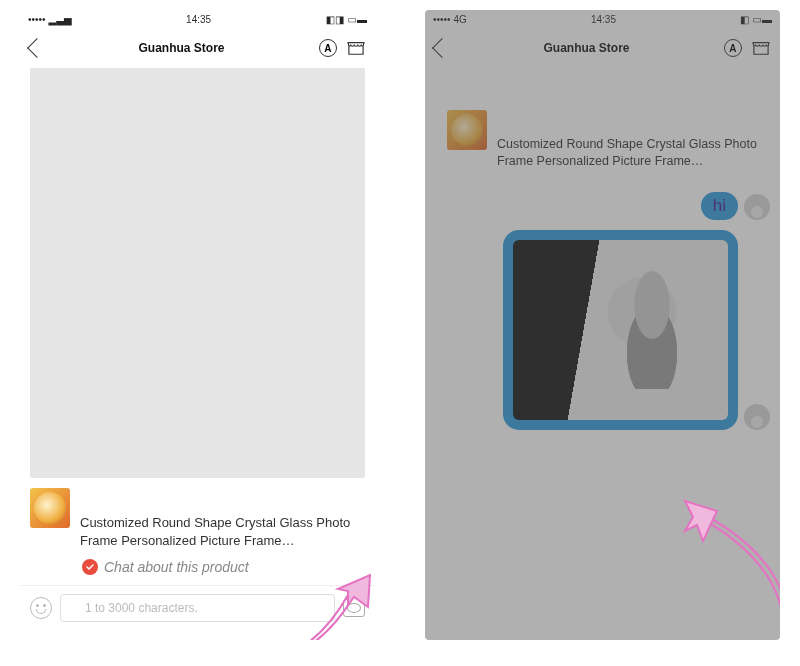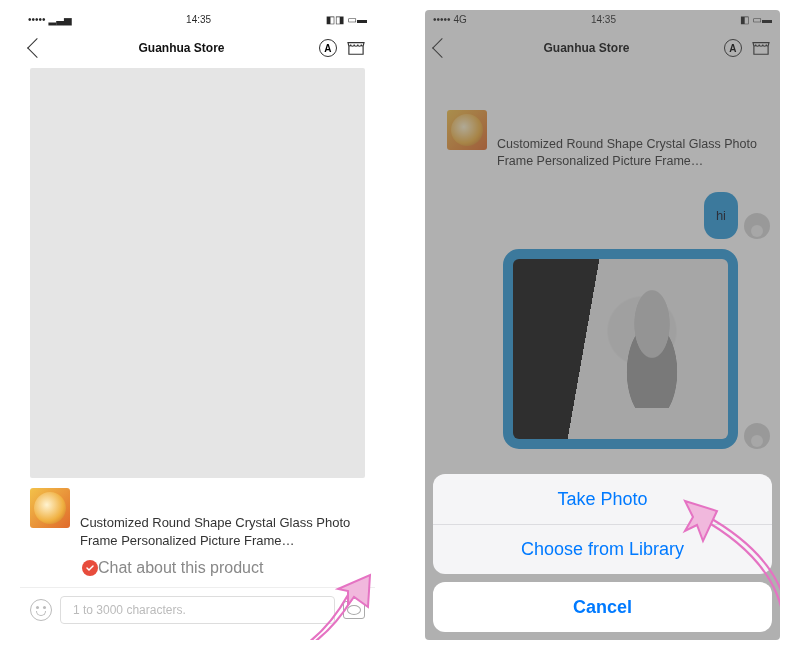--- a/index.html
+++ b/index.html
@@ -101,23 +101,23 @@
     background: radial-gradient(circle at 40% 40%, #fff3d0, #f0b040 60%, #c06020);
   }
   .product-text {
     flex:1;
     font-size:13px;
     color:#333;
     line-height:1.35;
     margin-top:26px;
   }
   .chat-about {
-    display:flex; align-items:center; gap:0;
+    display:flex; align-items:center; gap:6px;
     padding: 0 12px 10px 62px;
-    font-size:16px; color:#888;
+    font-size:14px; color:#888;font-style:italic;
   }
   .check-circle {
     width:16px; height:16px; border-radius:50%;
     background:#e74c3c;
     display:flex; align-items:center; justify-content:center;
   }
   .check-circle svg { width:10px; height:10px; }
 
   .divider { height:1px; background:#eee; margin: 0; }
   .input-bar {
@@ -134,21 +134,21 @@
   }
   .smiley::before { left:5px; }
   .smiley::after { right:5px; }
   .smiley .mouth {
     position:absolute; left:5px; right:5px; bottom:4px; height:5px;
     border:1.4px solid #bbb; border-top:none; border-radius:0 0 10px 10px;
   }
   .text-input {
     flex:1;
     border:1px solid #ddd; border-radius:4px;
-    height:28px; padding:0 12px;
+    height:28px; padding:0 24px;
     font-size:12px; color:#bbb;
     display:flex; align-items:center;
   }
   .camera-icon {
     width:22px; height:18px; border:1.4px solid #aaa; border-radius:3px;
     position:relative;
   }
   .camera-icon::before{
     content:""; position:absolute; top:-4px; left:6px; width:10px; height:4px;
     background:#fff; border:1.4px solid #aaa; border-bottom:none; border-radius:2px 2px 0 0;
@@ -164,22 +164,22 @@
   .rp-product {
     background:#fff;
     display:flex; gap:10px; align-items:flex-start;
     padding:8px; border-radius:3px;
     margin: 28px 4px 14px 4px;
   }
   .rp-product .product-text { font-size:12.5px; }
 
   .msg-row { display:flex; justify-content:flex-end; align-items:flex-end; gap:6px; margin:6px 0 10px 0; }
   .bubble-small {
-    background:#2d9cdb; color:#0f172a; font-size:13px;
-    padding:16px 12px; border-radius:14px;
+    background:#2d9cdb; color:#4c1d95; font-size:17px;
+    padding:4px 12px; border-radius:14px;
   }
   .avatar {
     width:26px; height:26px; border-radius:50%; background:#d6d6d6;
     display:flex; align-items:flex-end; justify-content:center; overflow:hidden;
   }
   .avatar::before { content:""; width:12px; height:12px; border-radius:50%; background:#eee; margin-bottom:2px; }
   .img-bubble {
     max-width: 235px;
     background:#2d9cdb;
     border:10px solid #2d9cdb;
@@ -335,27 +335,20 @@
     <div class="msg-row">
       <div class="img-bubble">
         <div class="photo"></div>
       </div>
       <div class="avatar"></div>
     </div>
   </div>
 
   <div class="dim"></div>
 
-  <div class="sheet">
-    <div class="sheet-group">
-      <div class="sheet-btn">Take Photo</div>
-      <div class="sheet-btn">Choose from Library</div>
-    </div>
-    <div class="sheet-cancel">Cancel</div>
-  </div>
 
   <div class="arrow" style="left:190px; top:485px; width:190px; height:180px;">
     <svg viewBox="0 0 190 180">
       <path d="M160 170 C 180 130, 170 70, 84 22"></path>
       <path d="M164 168 C 184 128, 176 68, 90 20"></path>
       <polygon class="fillhead" points="70,6 102,16 88,46 82,30 70,36 78,22"></polygon>
     </svg>
   </div>
 </div>
 

